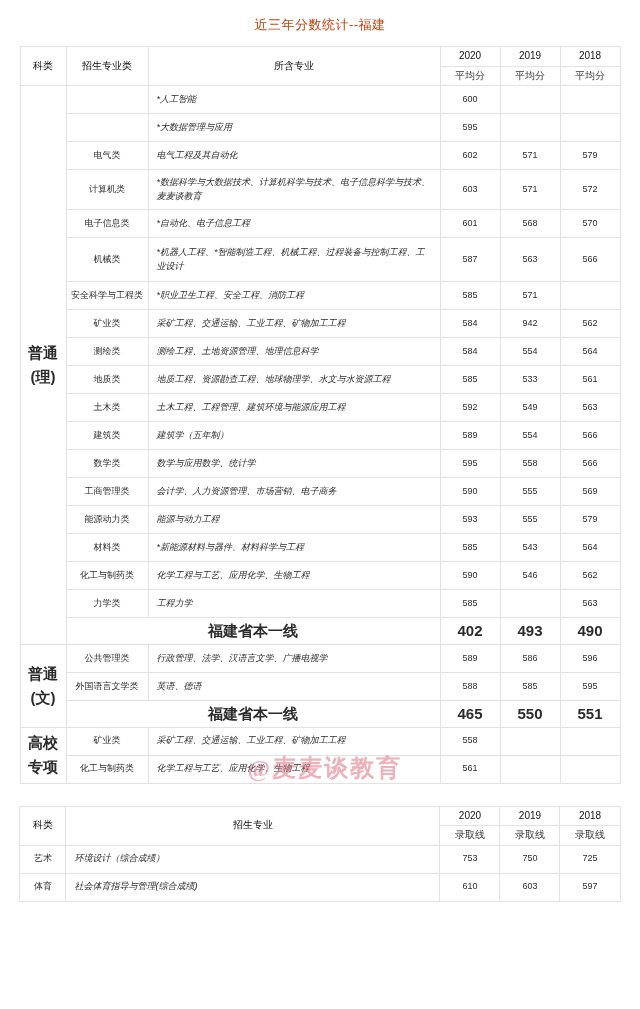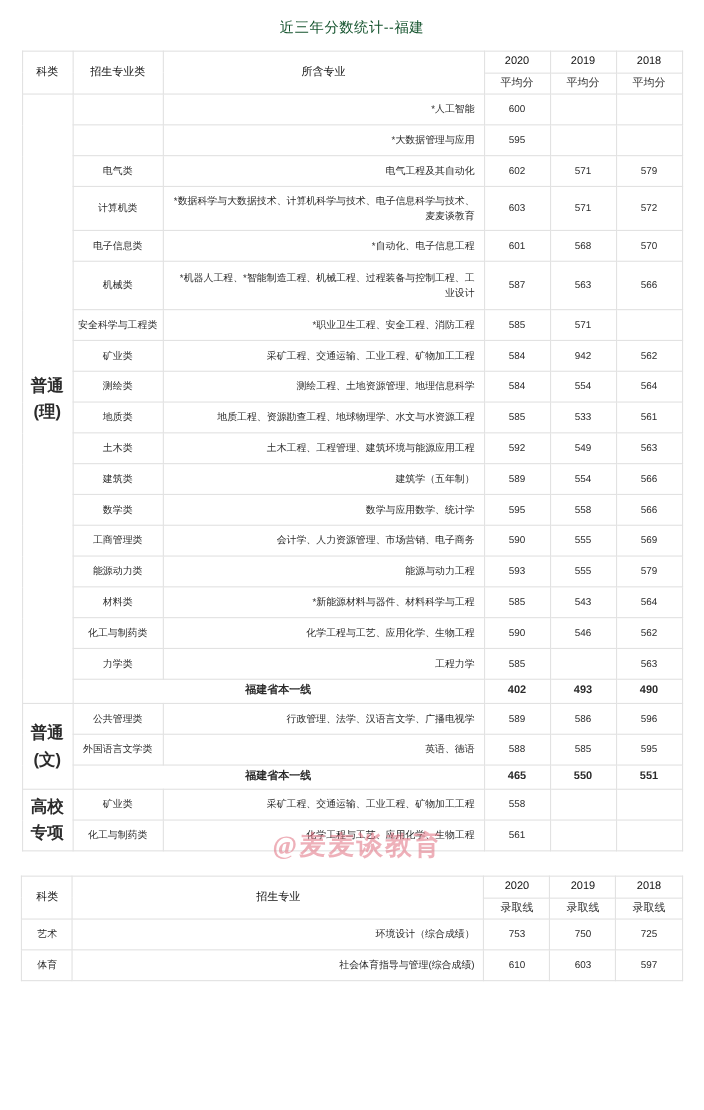--- a/index.html
+++ b/index.html
@@ -11,21 +11,21 @@
     width: 640px;
     height: 1009px;
     font-family: "Liberation Sans", sans-serif;
     color: #1a1a1a;
     position: relative;
     overflow: hidden;
   }
   .page-title {
     text-align: center;
     font-size: 13px;
-    color: #14532d;
+    color: #c2410c;
     padding: 16px 0 12px 0;
     letter-spacing: 0.5px;
   }
   table {
     border-collapse: collapse;
     width: 600px;
     margin: 0 auto;
     table-layout: fixed;
   }
   td, th {
@@ -52,26 +52,27 @@
   .col-contains { width: 292px; }
   .col-year { width: 60px; }
   .rowtall { height: 28px; }
   .cat-cell {
     font-weight: bold;
     font-size: 15px;
     line-height: 1.6;
     margin-top: 44px;
   }
   .contains {
-    text-align: right;
+    text-align: left;
     padding: 4px 8px;
+    font-style: italic;
   }
   .line-row td {
     font-weight: bold;
-    font-size: 10px;
+    font-size: 15px;
   }
   .spacer-row td {
     border: none;
     height: 18px;
   }
   .table2 { margin-top: 0; }
   .watermark {
     position: absolute;
     left: 10px;
     right: 0;

